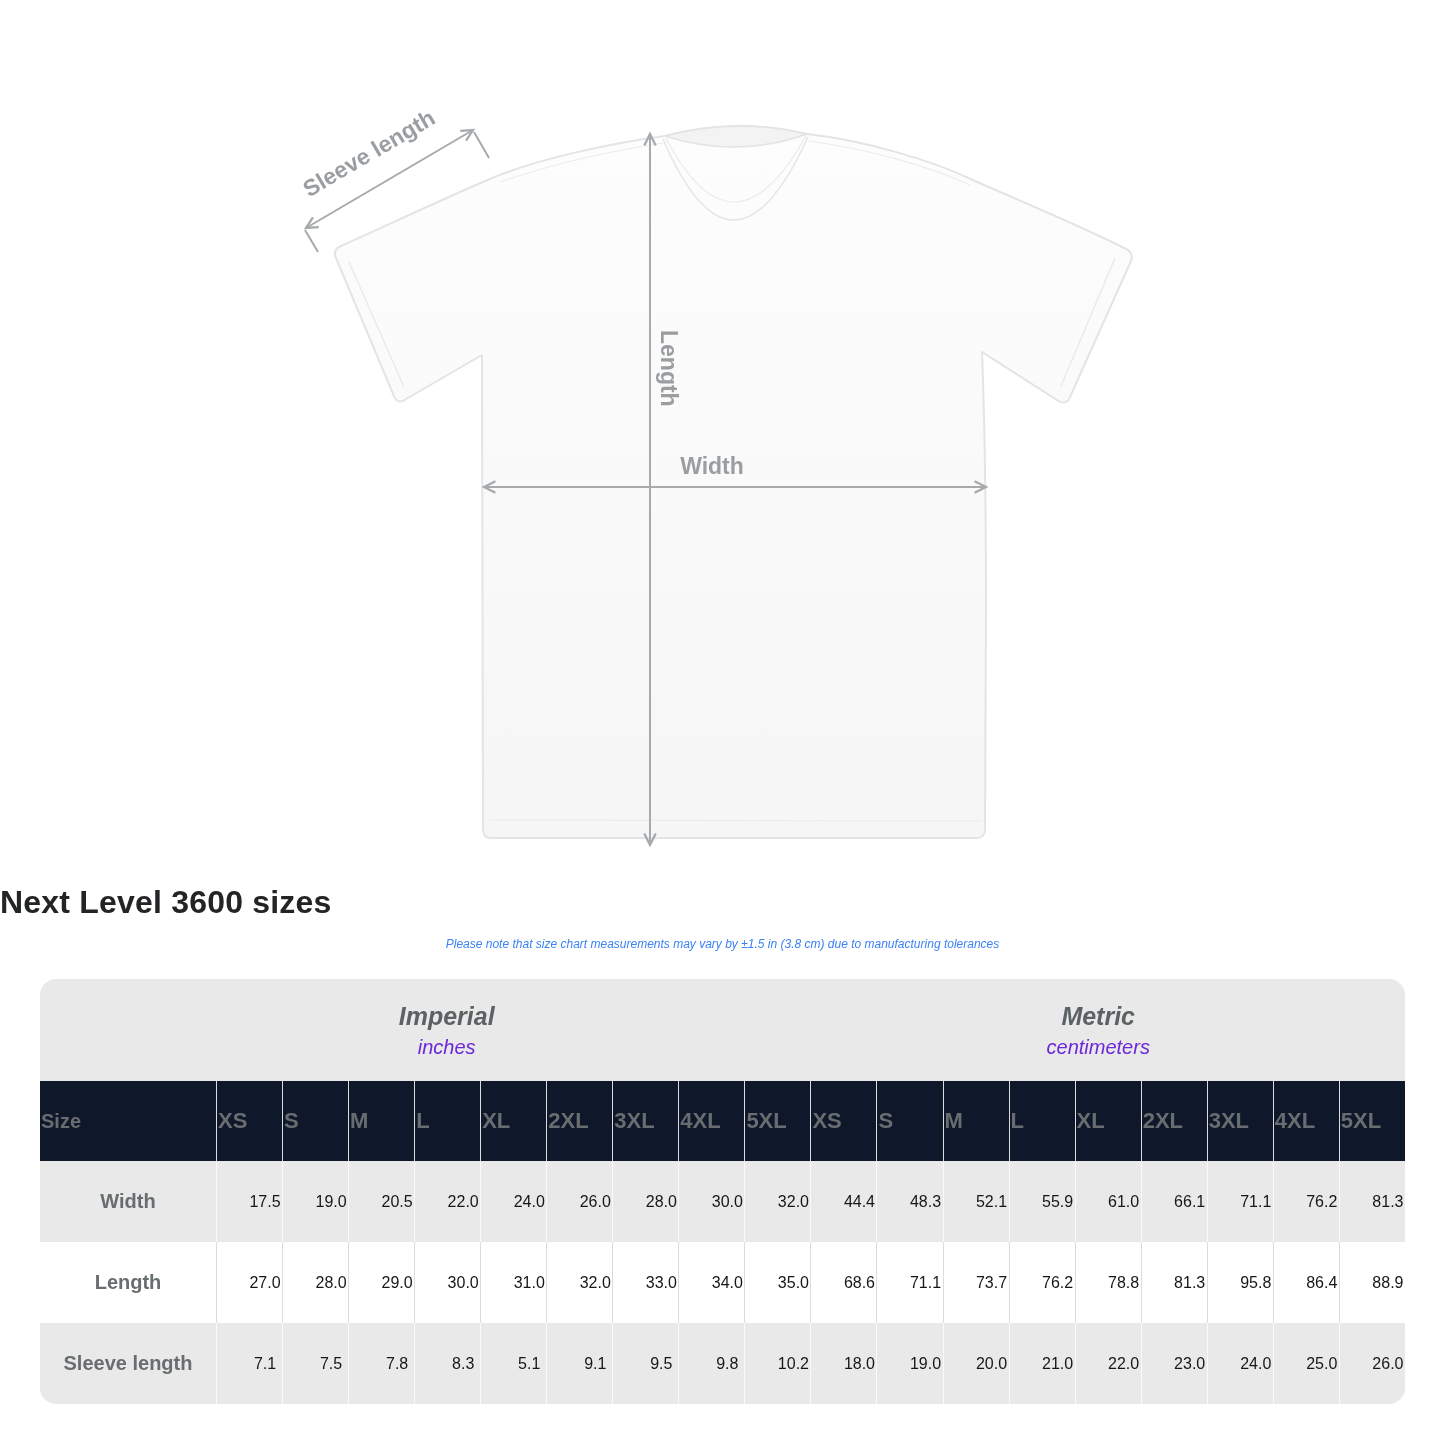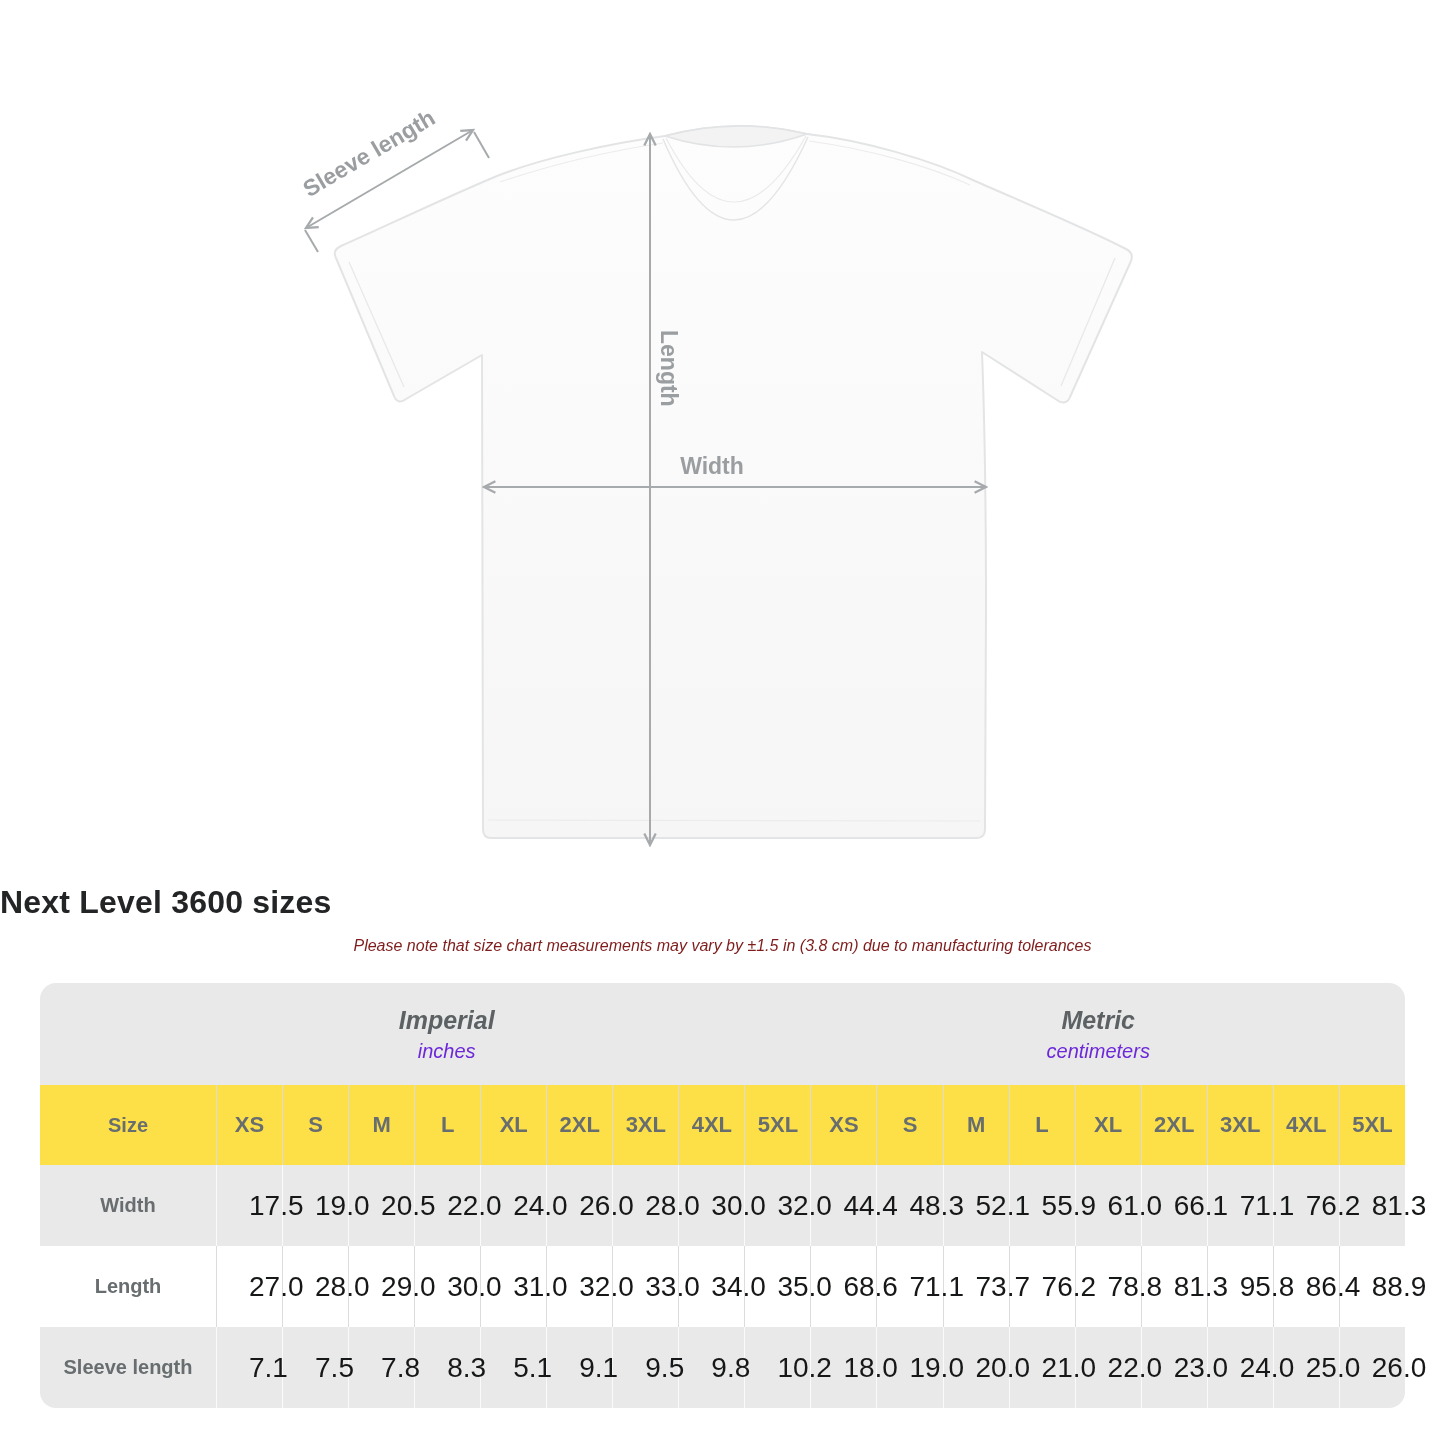--- a/index.html
+++ b/index.html
@@ -1,34 +1,34 @@
 <!DOCTYPE html>
 <html><head>
 <meta charset="utf-8">
 <style>
   html,body{margin:0;padding:0;background:#ffffff;}
   body{width:1445px;height:1445px;overflow:hidden;font-family:"Liberation Sans",sans-serif;}
   .diagram{width:1445px;height:868px;display:block;}
   .dim-label{fill:#9b9ea1;font-weight:bold;font-size:23px;font-family:"Liberation Sans",sans-serif;}
   h1.title{margin:16px 0 16px;font-size:32px;font-weight:bold;color:#222426;letter-spacing:.2px;}
-  p.subtitle{margin:8px 8px 0;text-align:center;font-style:italic;font-size:16px;color:#7f1d1d;}
+  p.subtitle{margin:8px 8px 0;text-align:center;font-style:italic;font-size:12px;color:#3b82f6;}
   table.size-table{width:1365px;margin:28px auto 0;border-collapse:separate;border-spacing:0;table-layout:fixed;}
   col.c-label{width:176px;}
   td.band{background:#e9e9e9;height:100px;vertical-align:middle;text-align:center;}
   td.band.imperial{padding-left:44px;margin-left:48px;}
   td.band.metric{padding-right:20px;}
   .corner-tl{border-top-left-radius:16px;}
   .corner-tr{border-top-right-radius:16px;}
   .band-title{font-weight:bold;font-style:italic;font-size:25px;color:#5c6164;}
   .band-sub{font-style:italic;font-size:20px;color:#6d28d9;margin-top:5px;}
-  tr.size-row > *{height:78px;background:#fde047;text-align:center;vertical-align:middle;}
+  tr.size-row > *{height:78px;background:#0f172a;text-align:left;vertical-align:middle;}
   th.size-cell{font-size:22px;font-weight:bold;color:#686d70;}
   .row-label{font-size:20px;font-weight:bold;color:#686d70;text-align:center;}
   tbody tr{height:81px;}
-  td.val-cell{font-size:28px;color:#161718;text-align:center;vertical-align:middle;font-weight:normal;padding-left:32px;}
+  td.val-cell{font-size:16px;color:#161718;text-align:center;vertical-align:middle;font-weight:normal;padding-left:32px;}
   tr.row-gray > th, tr.row-gray > td{background:#e9e9e9;}
   tr.row-white > th, tr.row-white > td{background:#ffffff;}
   tr.size-row > *:not(:first-child){border-left:1px solid #dcdcdd;}
   tr.row-white > *:not(:first-child){border-left:1px solid #dcdcdd;}
   tr.row-gray > *:not(:first-child){border-left:1px solid #fafafa;}
   tr.row-last > th{border-bottom-left-radius:16px;}
   tr.row-last > td:last-child{border-bottom-right-radius:16px;}
 </style>
 </head>
 <body>

